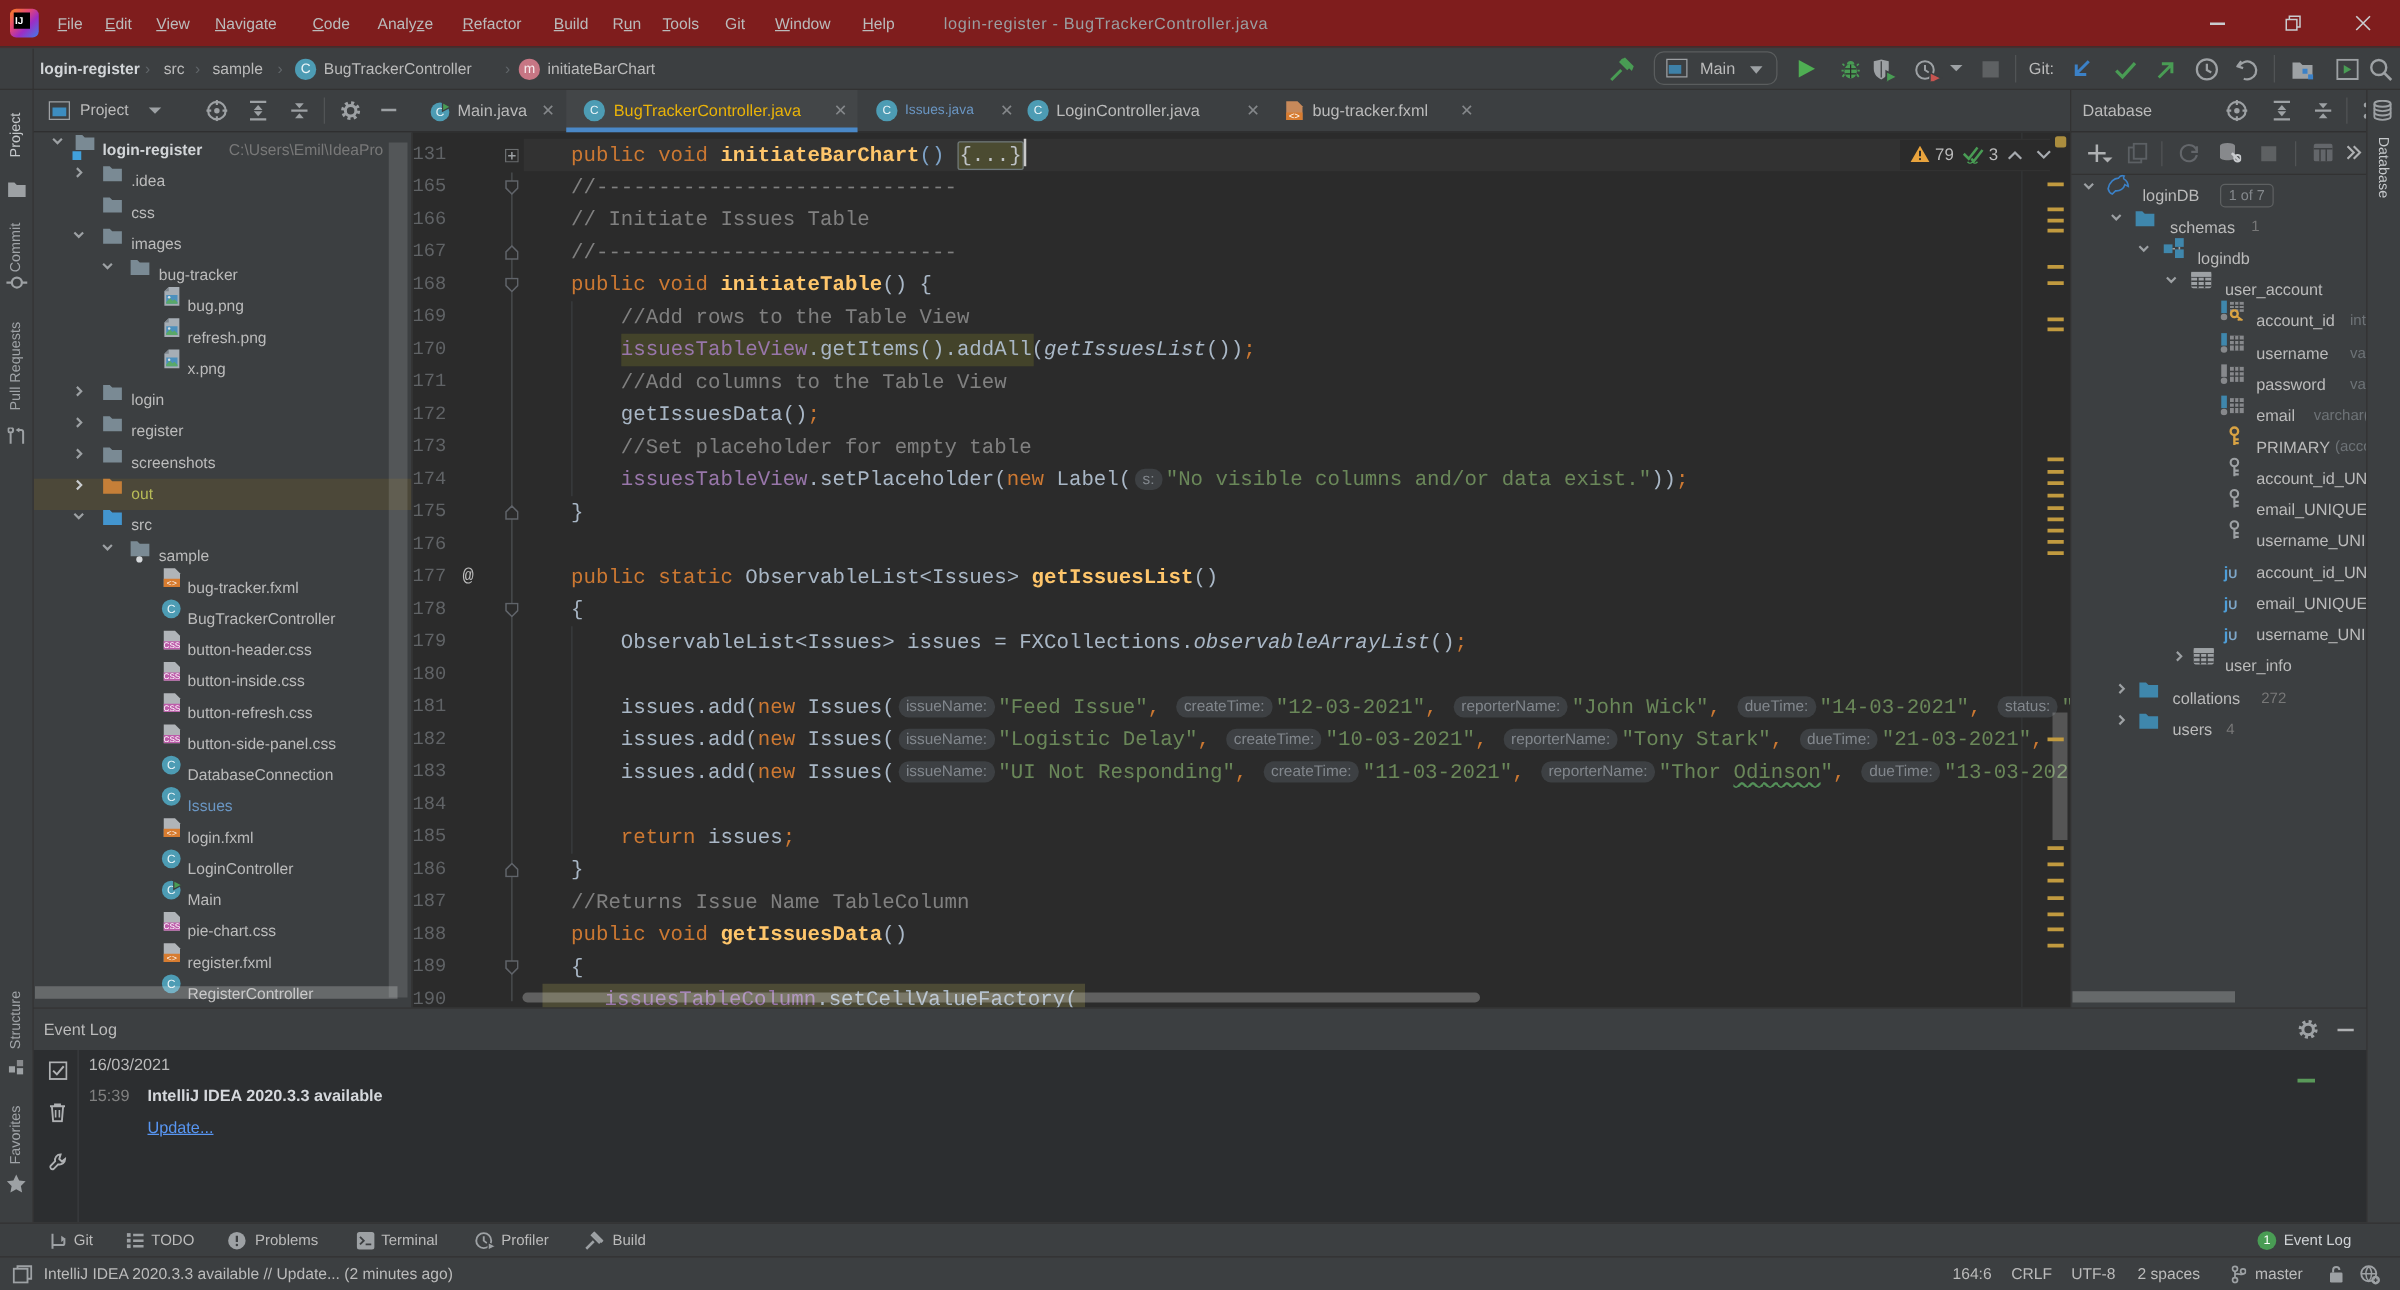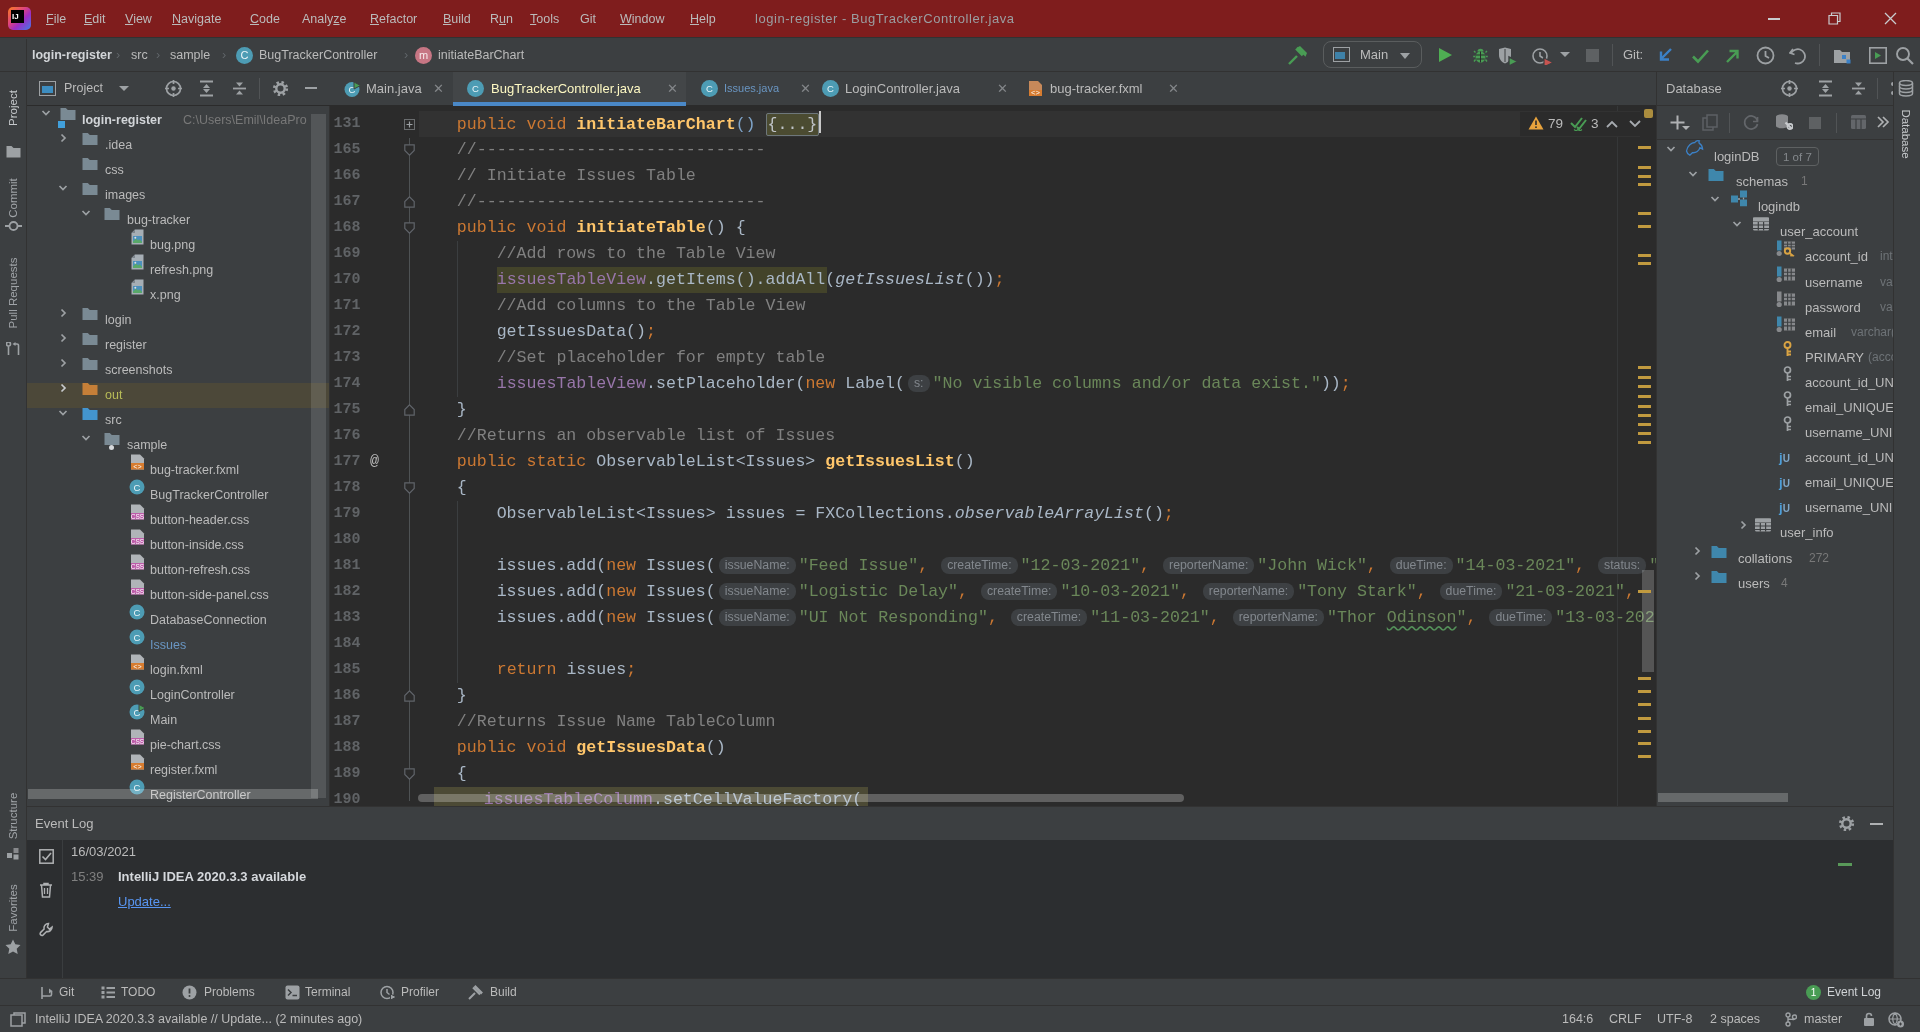--- a/index.html
+++ b/index.html
@@ -5,22 +5,22 @@
   * { margin:0; padding:0; box-sizing:border-box; }
   html,body { width:1920px; height:1032px; overflow:hidden; background:#3c3f41;
     font-family:"Liberation Sans", sans-serif; }
   .abs { position:absolute; }
   #app { position:relative; width:1920px; height:1032px; background:#3c3f41; color:#bbbbbb; }
   .ui { font-size:12.5px; color:#bbbbbb; white-space:nowrap;text-align:center; }
   svg { display:block; }
   .codeline { position:absolute; left:417px; height:26px; line-height:26px;
     font-family:"Liberation Mono", monospace; font-size:16.6px; letter-spacing:0px;
     white-space:pre; color:#a9b7c6; }
-  .lnum { position:absolute; width:47px; text-align:center; height:26px; line-height:26px;
-    font-family:"Liberation Mono", monospace; font-size:15px; color:#606366;font-weight:bold; }
+  .lnum { position:absolute; width:47px; text-align:left; height:26px; line-height:26px;
+    font-family:"Liberation Mono", monospace; font-size:15px; color:#606366; }
   .kw { color:#cc7832; }
   .cm { color:#808080; }
   .st { color:#6a8759; }
   .fld { color:#9876aa; }
   .mth { color:#ffc66b; font-weight:bold; }
   .it { font-style:italic; }
   .chip { display:inline-block; background:#3d4043; color:#82878d;
     font-family:"Liberation Sans", sans-serif; font-size:12.3px; line-height:17px;
     padding:0 6px; border-radius:8px; margin:0 3px; vertical-align:1px; letter-spacing:0; }
   .treerow { position:absolute; height:25px; line-height:25px; font-size:12.5px;
@@ -285,21 +285,21 @@
           <circle cx="8" cy="8.5" r="7.5" fill="#4d9cb4"></circle>
           <text x="8" y="12" font-size="9.5" fill="#eaf4f8" text-anchor="middle" font-family="Liberation Sans">C</text>
           <path d="M10 1 L16.5 4.5 L10 8 Z" fill="#499c54" stroke="#3c3f41" stroke-width="1"></path>
         </svg>
       <span class="ui abs" style="left:36px;line-height:33px;font-size:13px;">Main.java</span>
       <span class="abs" style="left:103px;top:0;line-height:33px;color:#84878a;font-size:13px;">✕</span>
 
       <div class="abs" style="left:123px;top:0;width:233px;height:34px;background:#434648;"></div>
       <div class="abs" style="left:123px;top:30px;width:233px;height:4px;background:#4a88c7;"></div>
       <div class="abs" style="left:137px;top:8px;width:17px;height:17px;border-radius:50%;background:#4d9cb4;color:#eaf4f8;font-size:9.5px;text-align:center;line-height:17px;">C</div>
-      <span class="ui abs" style="left:161px;line-height:33px;font-size:13px;color:#fef9c3;">BugTrackerController.java</span>
+      <span class="ui abs" style="left:161px;line-height:33px;font-size:13px;color:#eab308;">BugTrackerController.java</span>
       <span class="abs" style="left:337px;top:0;line-height:33px;color:#84878a;font-size:13px;">✕</span>
 
       <div class="abs" style="left:371px;top:8px;width:17px;height:17px;border-radius:50%;background:#4d9cb4;color:#eaf4f8;font-size:9.5px;text-align:center;line-height:17px;">C</div>
       <span class="ui abs" style="left:394px;line-height:33px;font-size:11px;color:#6a96c3;">Issues.java</span>
       <span class="abs" style="left:470px;top:0;line-height:33px;color:#84878a;font-size:13px;">✕</span>
 
       <div class="abs" style="left:492px;top:8px;width:17px;height:17px;border-radius:50%;background:#4d9cb4;color:#eaf4f8;font-size:9.5px;text-align:center;line-height:17px;">C</div>
       <span class="ui abs" style="left:515px;line-height:33px;font-size:13px;">LoginController.java</span>
       <span class="abs" style="left:667px;top:0;line-height:33px;color:#84878a;font-size:13px;">✕</span>
 
@@ -617,21 +617,20 @@
     <div class="codeline" style="left:87px;top:57px;"><span class="cm">    // Initiate Issues Table</span></div>
     <div class="codeline" style="left:87px;top:83px;"><span class="cm">    //-----------------------------</span></div>
     <div class="codeline" style="left:87px;top:109px;"><span class="kw">    public void </span><span class="mth">initiateTable</span>() {</div>
     <div class="codeline" style="left:87px;top:135px;"><span class="cm">        //Add rows to the Table View</span></div>
     <div class="codeline" style="left:87px;top:161px;">        <span class="fld">issuesTableView</span>.getItems().addAll(<span class="it">getIssuesList</span>())<span class="kw">;</span></div>
     <div class="codeline" style="left:87px;top:187px;"><span class="cm">        //Add columns to the Table View</span></div>
     <div class="codeline" style="left:87px;top:213px;">        getIssuesData()<span class="kw">;</span></div>
     <div class="codeline" style="left:87px;top:239px;"><span class="cm">        //Set placeholder for empty table</span></div>
     <div class="codeline" style="left:87px;top:265px;">        <span class="fld">issuesTableView</span>.setPlaceholder(<span class="kw">new</span> Label(<span class="chip">s:</span><span class="st">"No visible columns and/or data exist."</span>))<span class="kw">;</span></div>
     <div class="codeline" style="left:87px;top:291px;">    }</div>
-    <div class="codeline" style="left:87px;top:317px;"><span class="cm">    //Returns an observable list of Issues</span></div>
     <div class="codeline" style="left:87px;top:343px;"><span class="kw">    public static </span>ObservableList&lt;Issues&gt; <span class="mth">getIssuesList</span>()</div>
     <div class="codeline" style="left:87px;top:369px;">    {</div>
     <div class="codeline" style="left:87px;top:395px;">        ObservableList&lt;Issues&gt; issues = FXCollections.<span class="it">observableArrayList</span>()<span class="kw">;</span></div>
     <div class="codeline" style="left:87px;top:447px;">        issues.add(<span class="kw">new</span> Issues(<span class="chip">issueName:</span><span class="st">"Feed Issue"</span><span class="kw">,</span> <span class="chip">createTime:</span><span class="st">"12-03-2021"</span><span class="kw">,</span> <span class="chip">reporterName:</span><span class="st">"John Wick"</span><span class="kw">,</span> <span class="chip">dueTime:</span><span class="st">"14-03-2021"</span><span class="kw">,</span> <span class="chip">status:</span><span class="st">"Done"</span></div>
     <div class="codeline" style="left:87px;top:473px;">        issues.add(<span class="kw">new</span> Issues(<span class="chip">issueName:</span><span class="st">"Logistic Delay"</span><span class="kw">,</span> <span class="chip">createTime:</span><span class="st">"10-03-2021"</span><span class="kw">,</span> <span class="chip">reporterName:</span><span class="st">"Tony Stark"</span><span class="kw">,</span> <span class="chip">dueTime:</span><span class="st">"21-03-2021"</span><span class="kw">,</span></div>
     <div class="codeline" style="left:87px;top:499px;">        issues.add(<span class="kw">new</span> Issues(<span class="chip">issueName:</span><span class="st">"UI Not Responding"</span><span class="kw">,</span> <span class="chip">createTime:</span><span class="st">"11-03-2021"</span><span class="kw">,</span> <span class="chip">reporterName:</span><span class="st">"Thor <span style="text-decoration:underline wavy #549159;text-underline-offset:3px;">Odinson</span>"</span><span class="kw">,</span> <span class="chip">dueTime:</span><span class="st">"13-03-2021"</span></div>
     <div class="codeline" style="left:87px;top:551px;">        <span class="kw">return</span> issues<span class="kw">;</span></div>
     <div class="codeline" style="left:87px;top:577px;">    }</div>
     <div class="codeline" style="left:87px;top:603px;"><span class="cm">    //Returns Issue Name TableColumn</span></div>
     <div class="codeline" style="left:87px;top:629px;"><span class="kw">    public void </span><span class="mth">getIssuesData</span>()</div>

